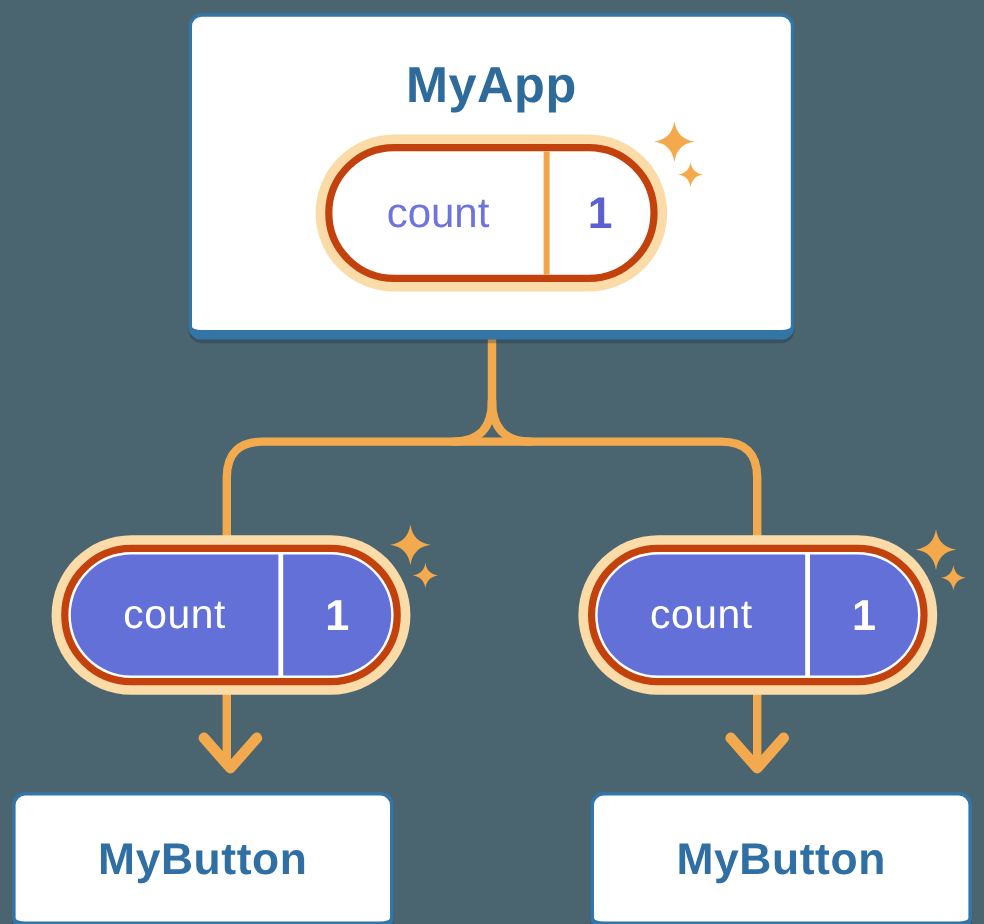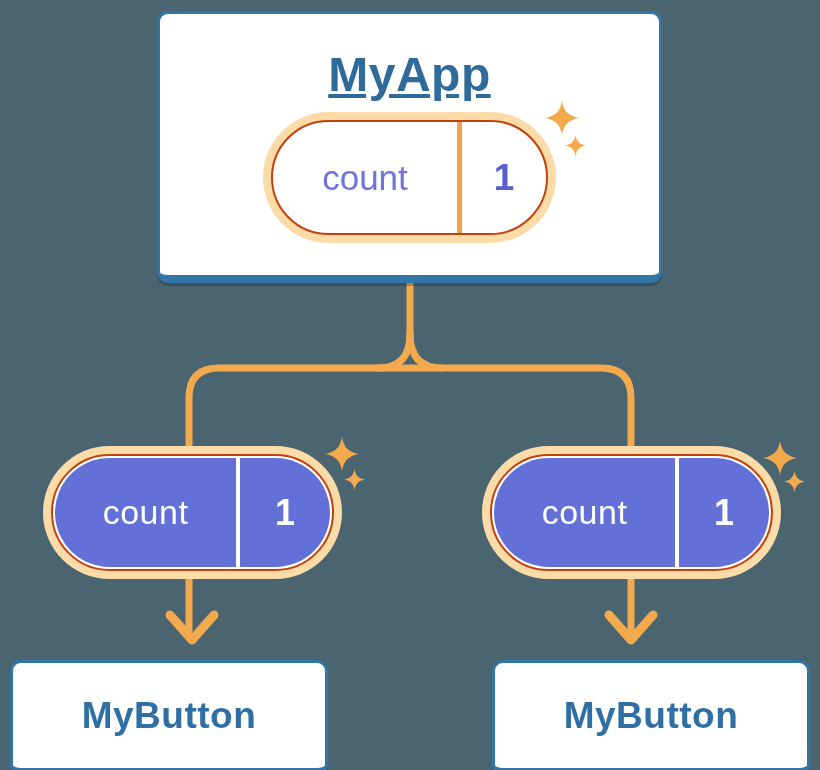--- a/index.html
+++ b/index.html
@@ -19,32 +19,32 @@
     box-shadow:0 3px 0 rgba(15,35,45,.28);
   }
   .card-root { left:157px; top:11px; width:505px; height:272px; }
   .card-child { top:647px; width:318px; height:116px;
     display:flex; align-items:center; justify-content:center;margin-top:13px; }
   .card-child.pos-left  { left:10px; }
   .card-child.pos-right { left:492px; }
 
   .root-title {
     position:absolute; left:0; right:0; top:33px; text-align:center;
-    font-size:48px; font-weight:700; color:#2f6b9a; letter-spacing:.5px;text-decoration:underline;
+    font-size:42px; font-weight:700; color:#2f6b9a; letter-spacing:.5px;
   }
   .child-title { font-size:37px; font-weight:700; color:#2f6fa3; letter-spacing:.5px; }
 
   
   .pill {
     position:absolute; z-index:3; box-sizing:border-box;
     background:#fbdba7; border-radius:999px; padding:8px;
   }
   .pill-ring {
     box-sizing:border-box; height:100%; border-radius:999px;
-    border:2px solid #c2410c; background:#ffffff;
+    border:6px solid #c2410c; background:#ffffff;
     display:flex; align-items:stretch; overflow:hidden;
   }
   .pill-root { left:263px; top:112px; width:293px; height:131px; }
   .pill-root .cell-key {
     flex:1; display:flex; align-items:center; justify-content:center;
     font-size:35px; color:#6f74dc;
   }
   .pill-root .cell-val {
     width:89px; box-sizing:border-box; border-left:5px solid #f1a44a;
     display:flex; align-items:center; justify-content:center;

